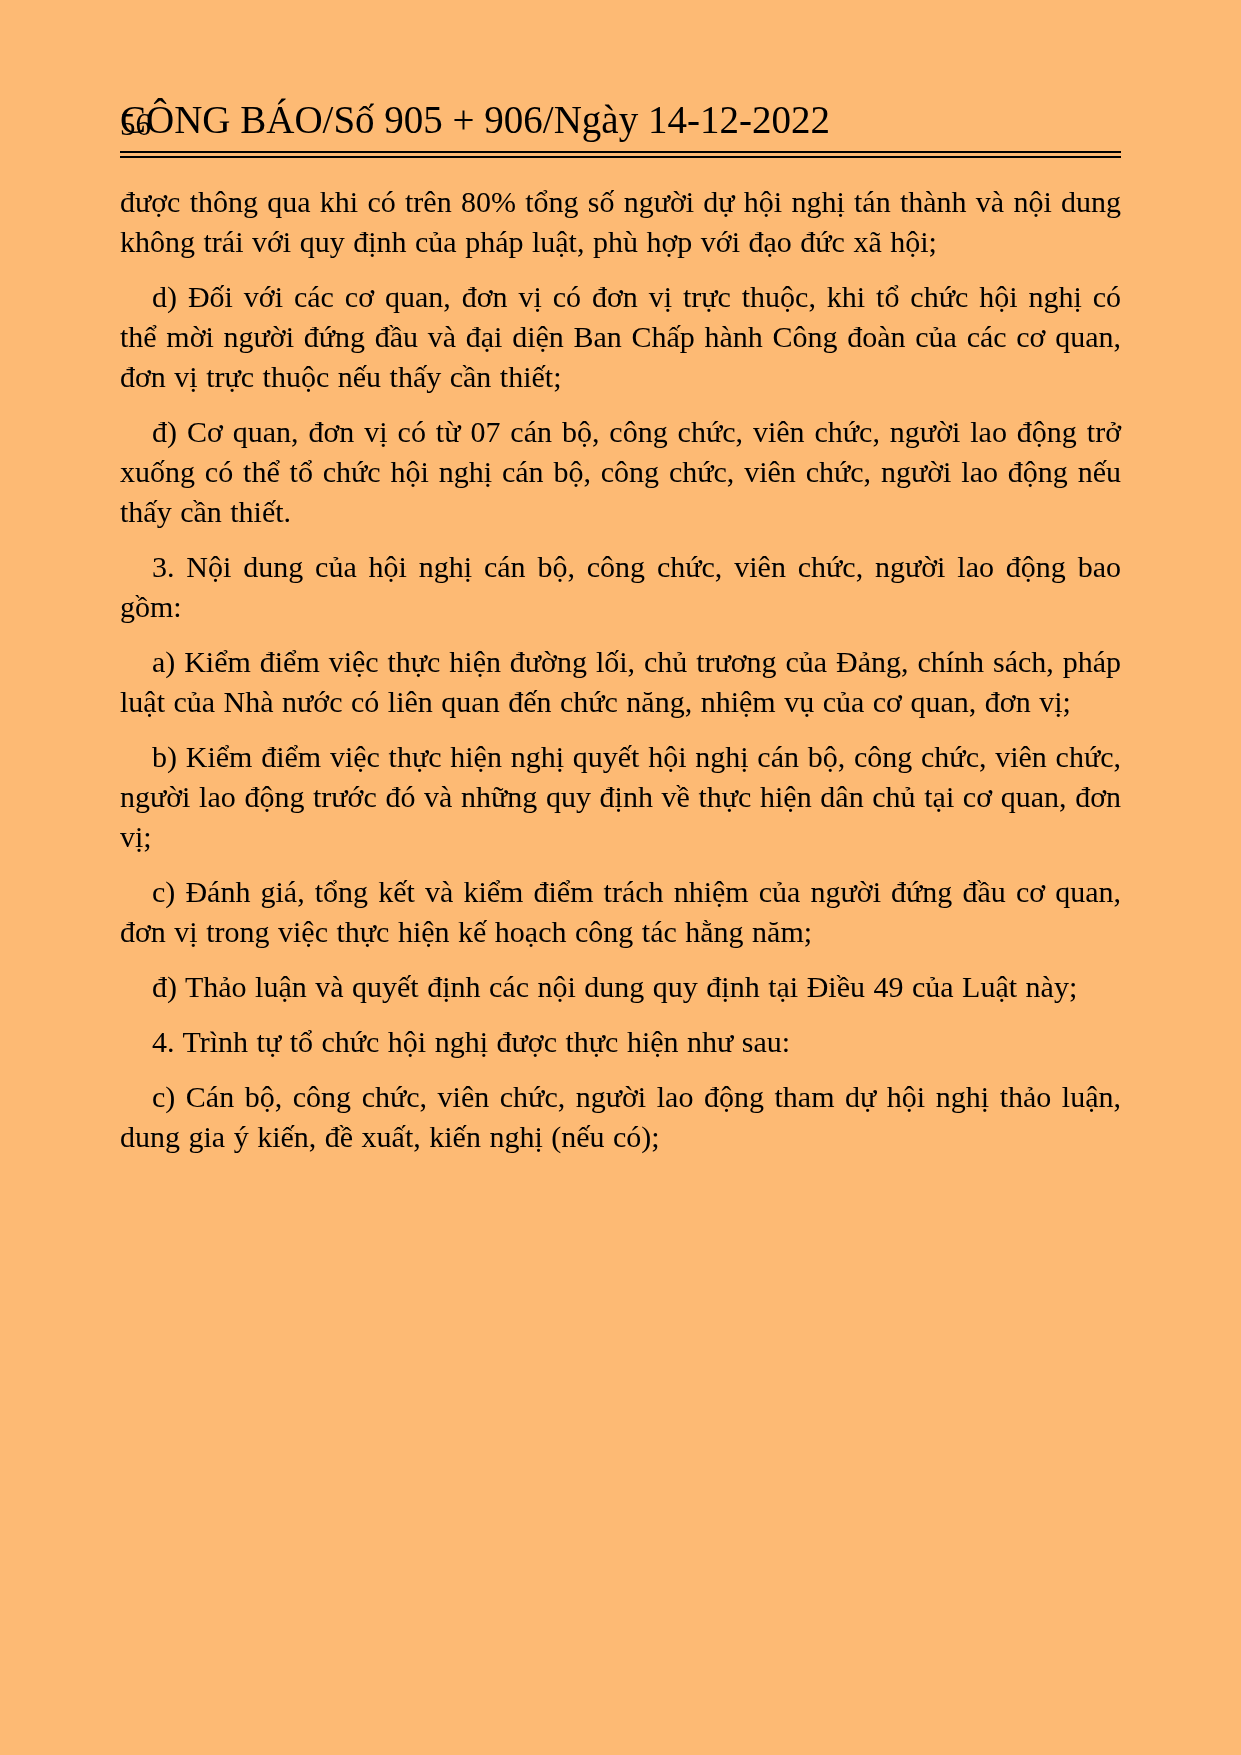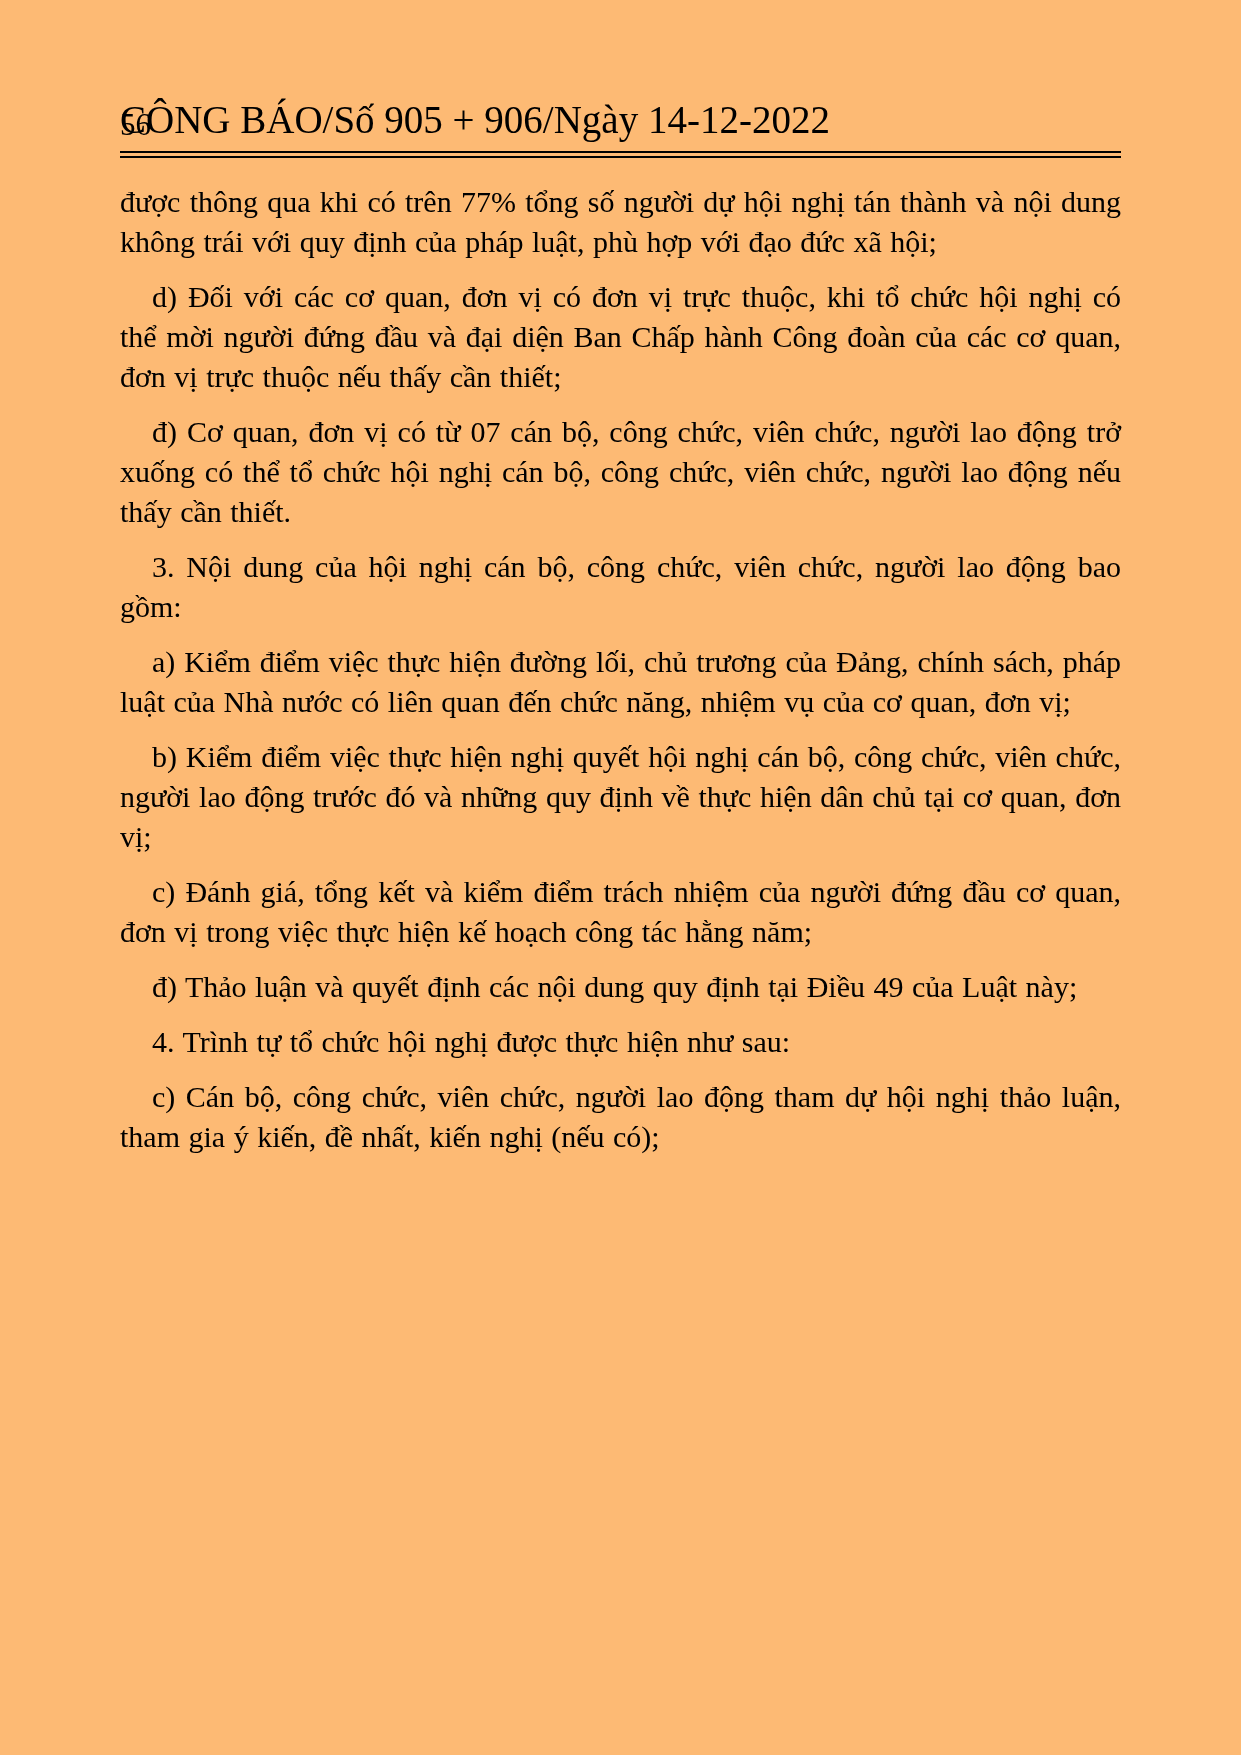--- a/index.html
+++ b/index.html
@@ -64,25 +64,25 @@
 <div class="page">
 
   <header class="page-header">
     <span class="page-number">56</span>
     <div class="header-title">CÔNG BÁO/Số 905 + 906/Ngày 14-12-2022</div>
   </header>
 
   <div class="double-rule"></div>
 
   <main class="doc-body">
-    <p class="continuation">được thông qua khi có trên 77% tổng số người dự hội nghị tán thành và nội dung không trái với quy định của pháp luật, phù hợp với đạo đức xã hội;</p>
+    <p class="continuation">được thông qua khi có trên 80% tổng số người dự hội nghị tán thành và nội dung không trái với quy định của pháp luật, phù hợp với đạo đức xã hội;</p>
     <p>d) Đối với các cơ quan, đơn vị có đơn vị trực thuộc, khi tổ chức hội nghị có thể mời người đứng đầu và đại diện Ban Chấp hành Công đoàn của các cơ quan, đơn vị trực thuộc nếu thấy cần thiết;</p>
     <p>đ) Cơ quan, đơn vị có từ 07 cán bộ, công chức, viên chức, người lao động trở xuống có thể tổ chức hội nghị cán bộ, công chức, viên chức, người lao động nếu thấy cần thiết.</p>
     <p>3. Nội dung của hội nghị cán bộ, công chức, viên chức, người lao động bao gồm:</p>
     <p>a) Kiểm điểm việc thực hiện đường lối, chủ trương của Đảng, chính sách, pháp luật của Nhà nước có liên quan đến chức năng, nhiệm vụ của cơ quan, đơn vị;</p>
     <p>b) Kiểm điểm việc thực hiện nghị quyết hội nghị cán bộ, công chức, viên chức, người lao động trước đó và những quy định về thực hiện dân chủ tại cơ quan, đơn vị;</p>
     <p>c) Đánh giá, tổng kết và kiểm điểm trách nhiệm của người đứng đầu cơ quan, đơn vị trong việc thực hiện kế hoạch công tác hằng năm;</p>
     <p>đ) Thảo luận và quyết định các nội dung quy định tại Điều 49 của Luật này;</p>
     <p>4. Trình tự tổ chức hội nghị được thực hiện như sau:</p>
-    <p>c) Cán bộ, công chức, viên chức, người lao động tham dự hội nghị thảo luận, tham gia ý kiến, đề nhất, kiến nghị (nếu có);</p>
+    <p>c) Cán bộ, công chức, viên chức, người lao động tham dự hội nghị thảo luận, dung gia ý kiến, đề xuất, kiến nghị (nếu có);</p>
   </main>
 
 </div>
 
 </body></html>

